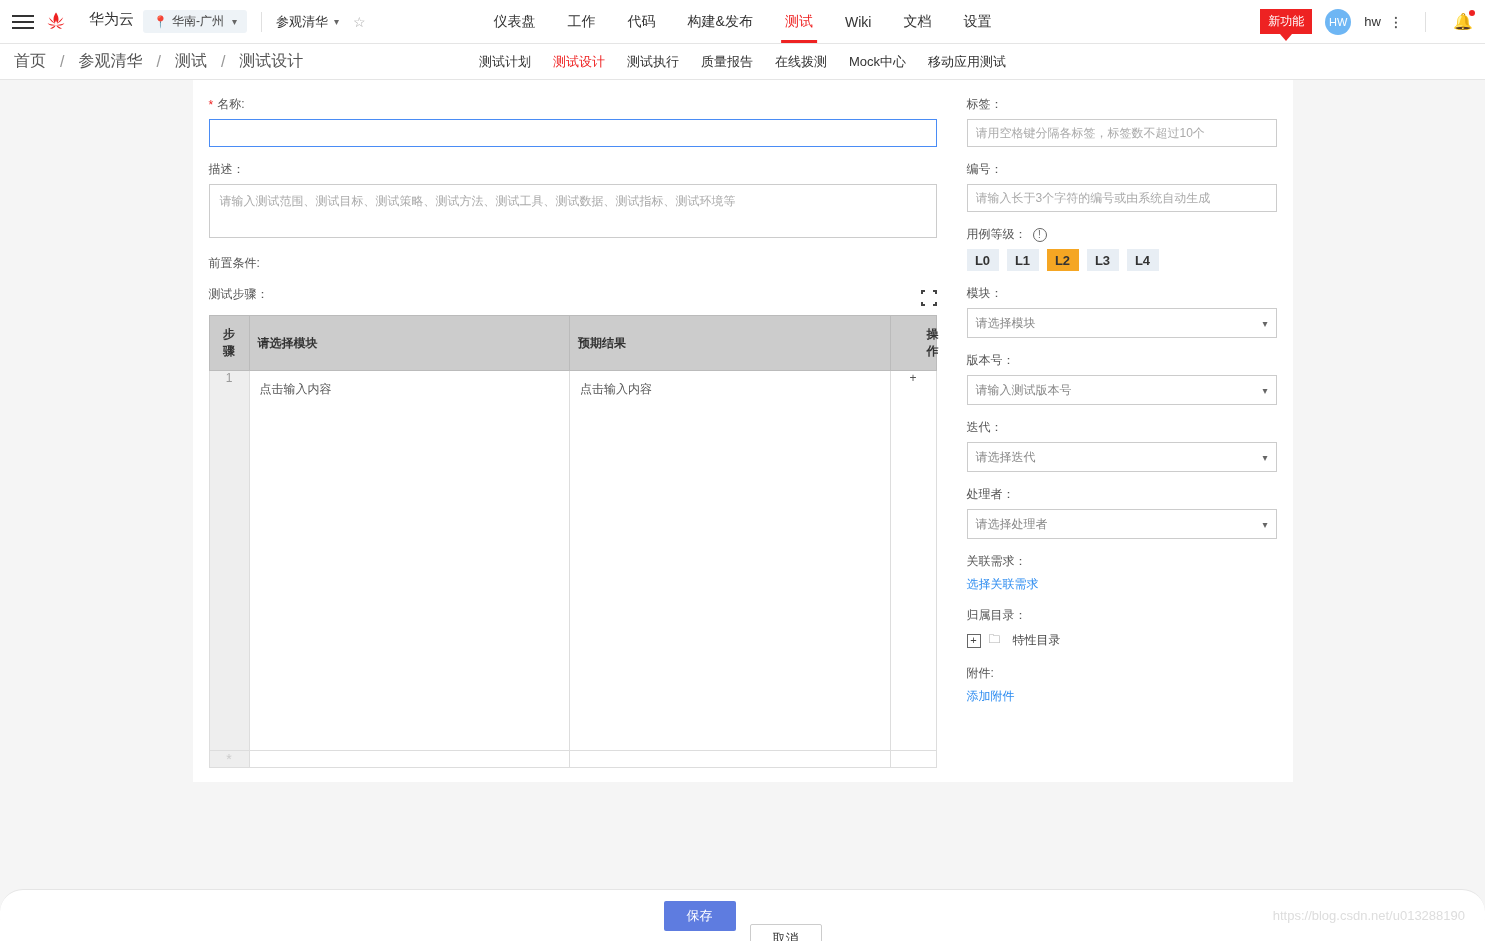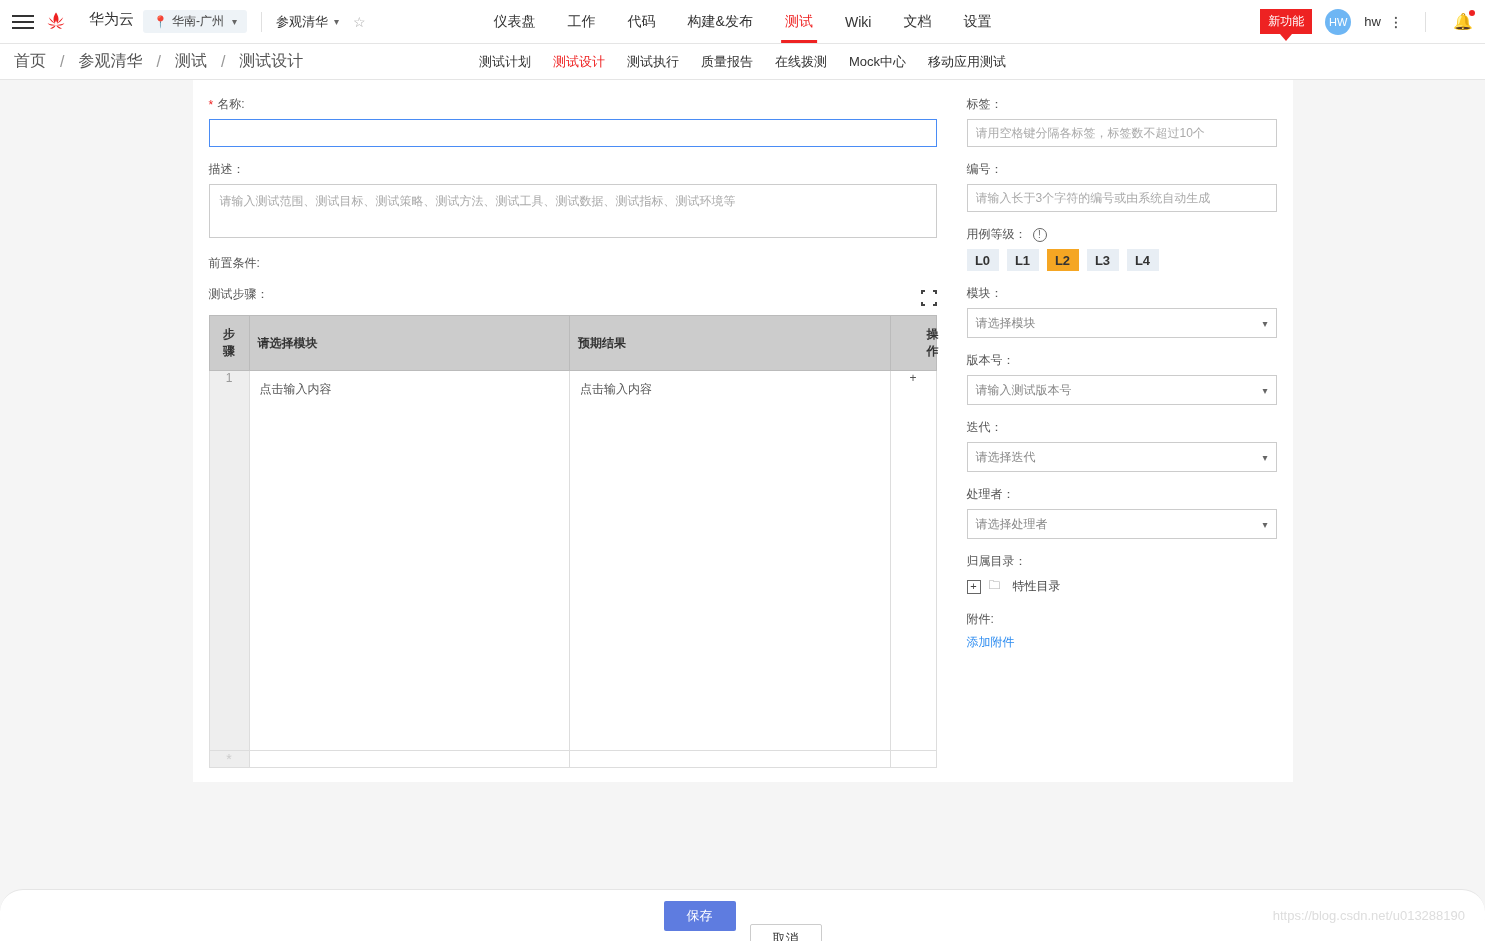--- a/index.html
+++ b/index.html
@@ -270,20 +270,26 @@
         <div class="form-group">
           <div class="form-label">
               <span>处理者：</span>
             </div>
           <div class="dd-select">
               <span>请选择处理者</span>
             </div>
         </div>
         <div class="form-group">
           <div class="form-label">
+              <span>关联需求：</span>
+            </div>
+          <span class="link">选择关联需求</span>
+        </div>
+        <div class="form-group">
+          <div class="form-label">
               <span>归属目录：</span>
             </div>
           <div class="dir-row">
             <span class="plus-box">+</span>
             <span class="folder"></span>
             <span>特性目录</span>
           </div>
         </div>
         <div class="form-group">
           <div class="form-label">

